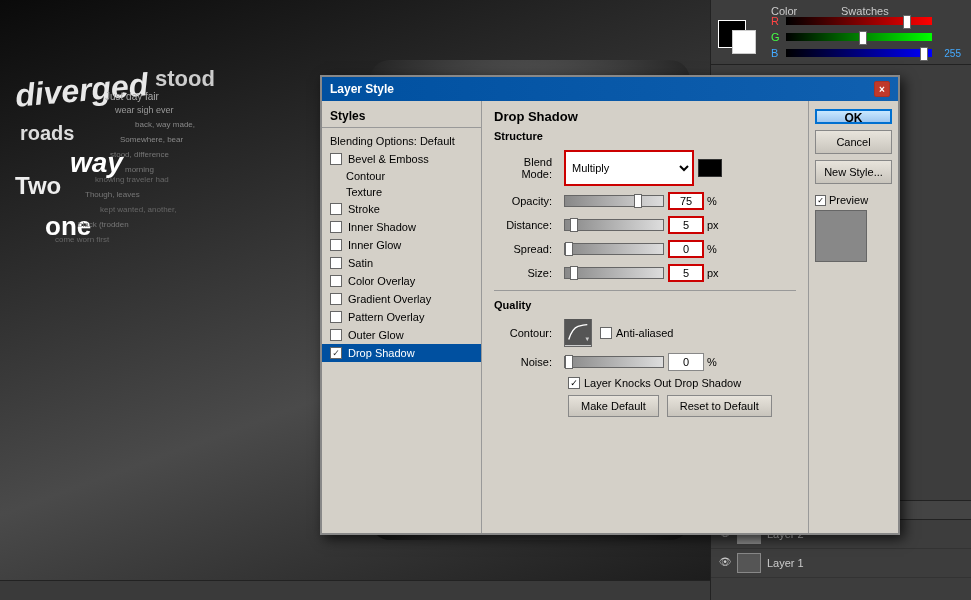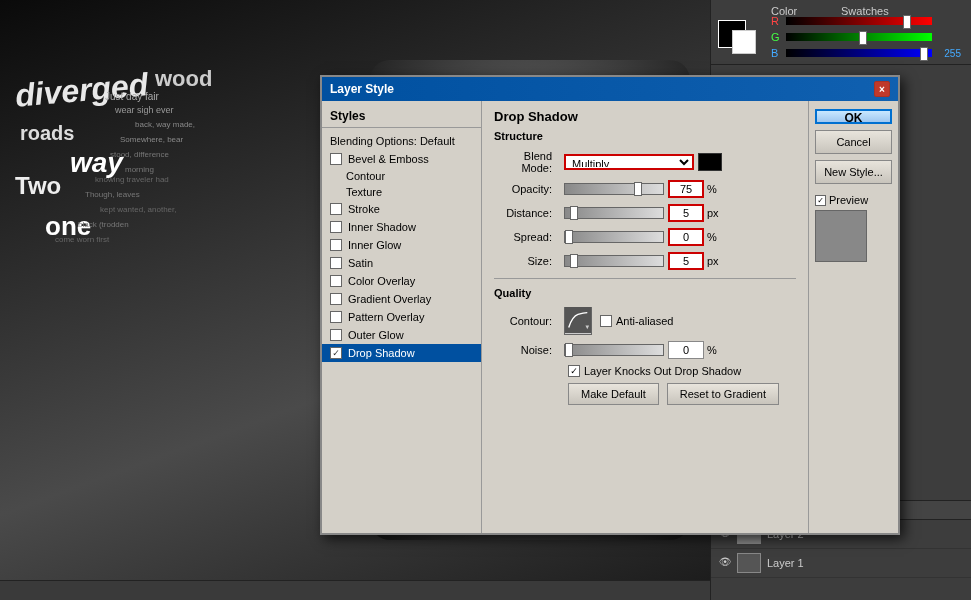--- a/index.html
+++ b/index.html
@@ -284,21 +284,21 @@
 
     .form-label {
       width: 70px;
       font-size: 11px;
       color: #000;
       text-align: right;
       padding-right: 12px;
     }
 
     .blend-mode-select {
-      height: 16px;
+      height: 36px;
       font-size: 11px;
       background: white;
       border: 2px solid #cc0000;
       padding: 1px 2px;
       width: 130px;
       cursor: pointer;
     }
 
     .color-swatch-small {
       width: 24px;
@@ -553,21 +553,21 @@
   <div style="position:absolute;top:0;left:0;width:100%;height:100%;background:linear-gradient(160deg,#0a0a0a 0%,#2a2a2a 30%,#4a4a4a 60%,#1a1a1a 100%);">
 
     <div style="position:absolute;top:60px;right:20px;width:320px;height:480px;background:radial-gradient(ellipse at 50% 40%,#888 0%,#555 40%,#2a2a2a 80%,#111 100%);border-radius:20px;opacity:0.85;"></div>
 
     <div class="words-container">
       <div style="position:absolute;top:10px;left:0;font-size:32px;font-weight:900;color:#fff;font-style:italic;opacity:0.9;transform:rotate(-5deg);">diverged</div>
       <div style="position:absolute;top:60px;left:5px;font-size:20px;font-weight:bold;color:#ddd;">roads</div>
       <div style="position:absolute;top:85px;left:55px;font-size:28px;font-weight:900;color:#fff;font-style:italic;">way</div>
       <div style="position:absolute;top:110px;left:0px;font-size:24px;font-weight:900;color:#eee;">Two</div>
       <div style="position:absolute;top:150px;left:30px;font-size:26px;font-weight:900;color:#fff;">one</div>
-      <div style="position:absolute;top:5px;left:140px;font-size:22px;font-weight:bold;color:#ccc;">wood</div>
+      <div style="position:absolute;top:5px;left:140px;font-size:22px;font-weight:bold;color:#ccc;">stood</div>
       <div style="position:absolute;top:30px;left:90px;font-size:10px;color:#aaa;">Just day fair</div>
       <div style="position:absolute;top:45px;left:100px;font-size:9px;color:#999;">wear sigh ever</div>
       <div style="position:absolute;top:60px;left:120px;font-size:8px;color:#888;">back, way made,</div>
       <div style="position:absolute;top:75px;left:105px;font-size:8px;color:#888;">Somewhere, bear</div>
       <div style="position:absolute;top:90px;left:95px;font-size:8px;color:#777;">stood, difference</div>
       <div style="position:absolute;top:105px;left:110px;font-size:8px;color:#777;">morning</div>
       <div style="position:absolute;top:115px;left:80px;font-size:8px;color:#666;">knowing traveler had</div>
       <div style="position:absolute;top:130px;left:70px;font-size:8px;color:#777;">Though, leaves</div>
       <div style="position:absolute;top:145px;left:85px;font-size:8px;color:#666;">kept wanted, another,</div>
       <div style="position:absolute;top:160px;left:63px;font-size:8px;color:#777;">black (trodden</div>
@@ -790,21 +790,21 @@
           <label class="checkbox-label">
             <div class="checkbox-box checked"></div>
             <span>Layer Knocks Out Drop Shadow</span>
           </label>
         </div>
       </div>
 
       <div class="bottom-buttons">
         <div style="margin-left:74px;display:flex;gap:8px;">
           <button class="btn-default">Make Default</button>
-          <button class="btn-default">Reset to Gradient</button>
+          <button class="btn-default">Reset to Default</button>
         </div>
       </div>
     </div>
 
     <div class="dialog-buttons">
       <button class="btn-ok">OK</button>
       <button class="btn-cancel">Cancel</button>
       <button class="btn-new-style">New Style...</button>
       <div style="margin-top:4px;">
         <label class="checkbox-label">

